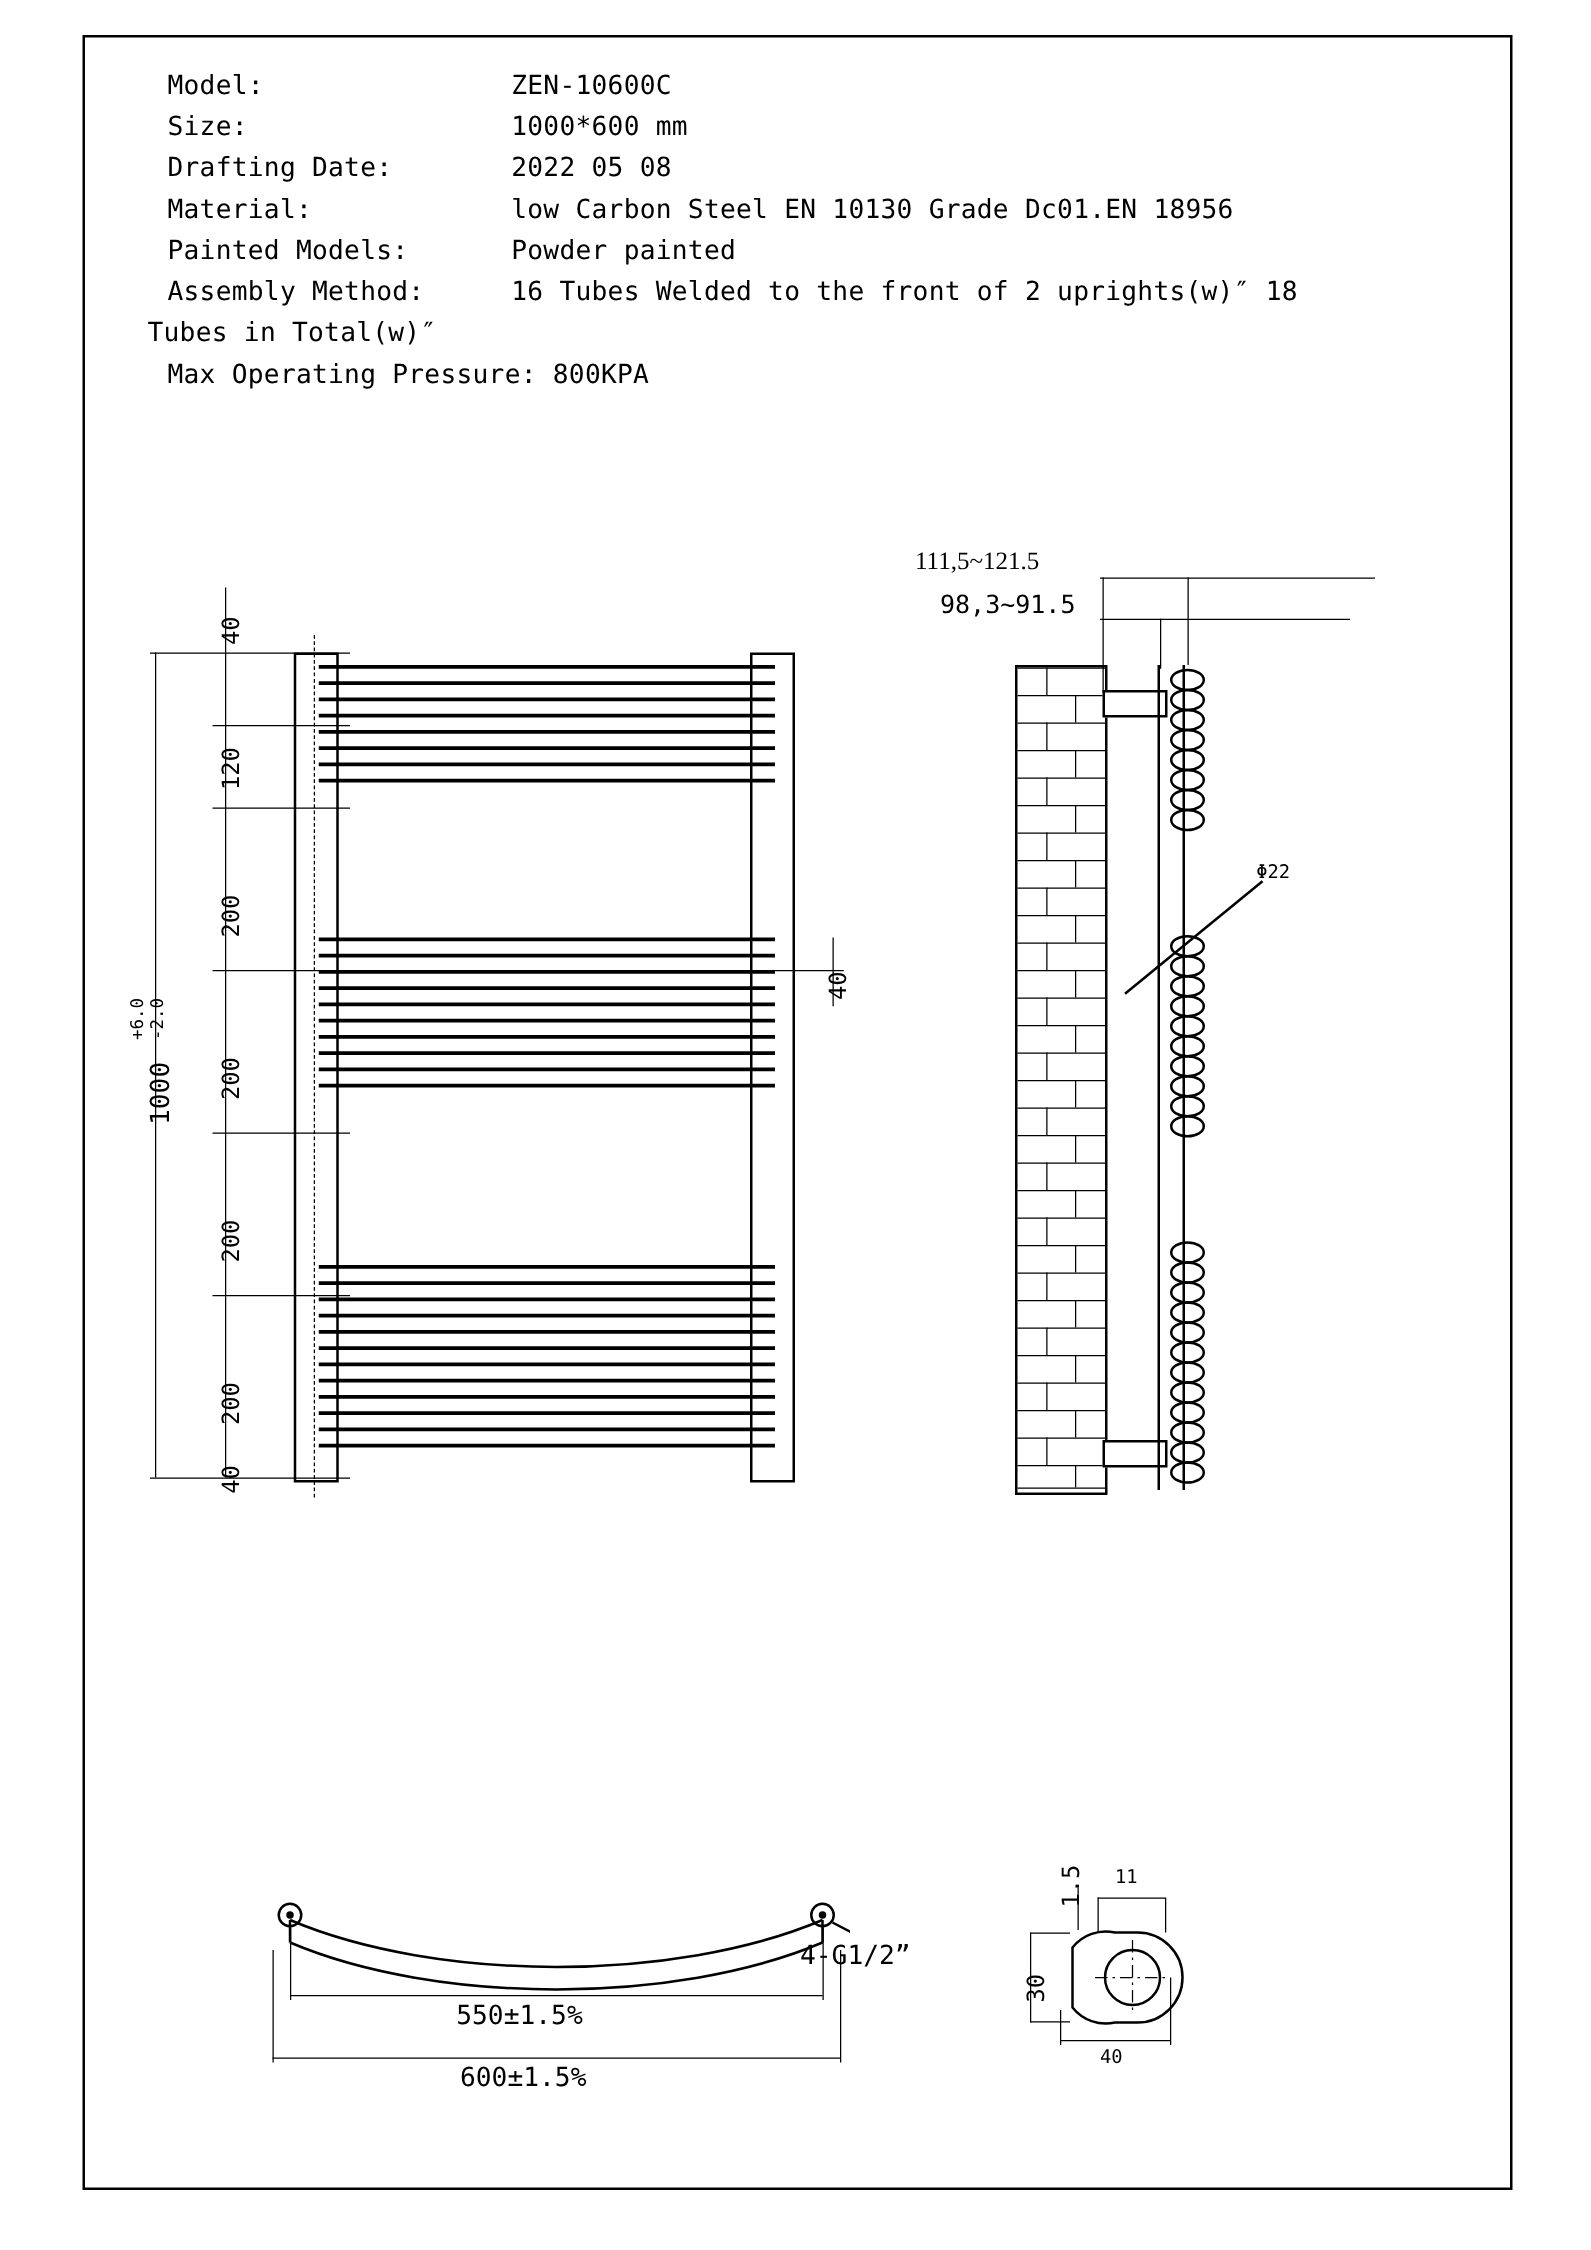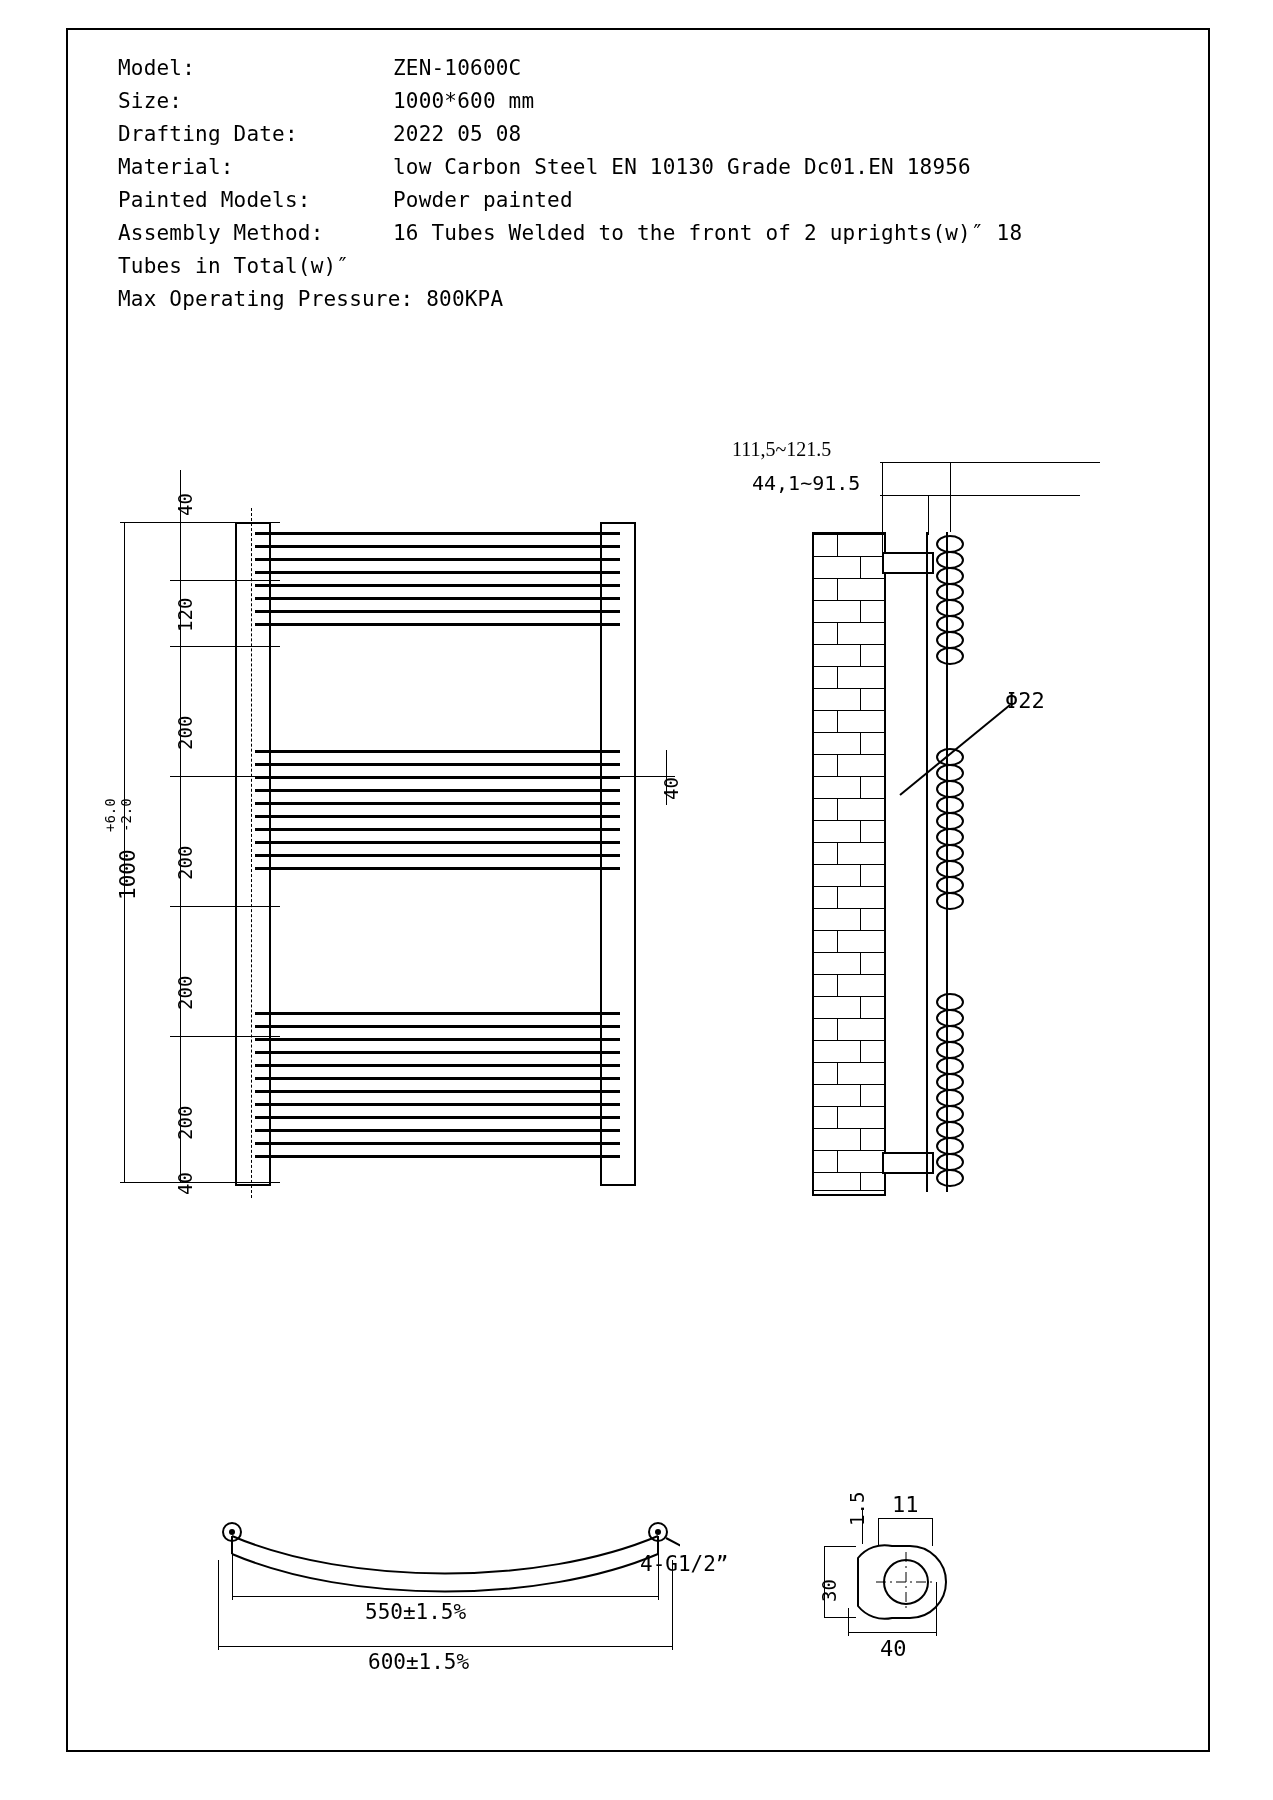--- a/index.html
+++ b/index.html
@@ -2,31 +2,31 @@
 <html><head>
 <meta charset="utf-8">
 <style>
   html,body{margin:0;padding:0;background:#ffffff;}
   body{font-family:"DejaVu Sans Mono", monospace;color:#000;}
   #page{position:relative;width:1273px;height:1800px;background:#fff;overflow:hidden;}
   #frame{position:absolute;left:66px;top:28px;width:1140px;height:1720px;border:2px solid #000;}
 
   
   .spec{position:absolute;left:118px;top:52px;width:1000px;font-size:21px;line-height:33px;letter-spacing:0.2px;}
-  .spec .row{display:block;white-space:nowrap;}
+  .spec .row{display:block;white-space:nowrap;margin-left:16px;}
   .spec .lbl{display:inline-block;width:275px;}
   .spec .val{display:inline-block;}
   .spec .wrap{display:block;}
 
   
   .ln{position:absolute;background:#000;}
   .h1{height:1px;}
   .v1{width:1px;}
   .v2{width:2px;}
-  .dim{position:absolute;font-size:22px;}
+  .dim{position:absolute;font-size:15px;}
   .vtxt{position:absolute;font-size:19px;transform-origin:0 0;transform:rotate(-90deg);white-space:nowrap;}
 
   
   .dashdot{position:absolute;width:0;border-left:1px dashed #000;}
 
   
   #front{position:absolute;left:110px;top:450px;width:600px;height:790px;}
   .rail{position:absolute;background:#fff;border:2px solid #000;}
   .bar{position:absolute;height:3px;background:#000;}
 
@@ -254,21 +254,21 @@
       <line x1="5" y1="100" x2="115" y2="10" stroke="#000" stroke-width="2"></line>
     </svg>
     <div class="dim" style="left:205px;top:248px;">Φ22</div>
 
     <div class="ln h1" style="left:80px;top:22px;width:220px;"></div>
     <div class="ln h1" style="left:80px;top:55px;width:200px;"></div>
     <div class="ln v1" style="left:150px;top:22px;height:70px;"></div>
     <div class="ln v1" style="left:128px;top:55px;height:40px;"></div>
     <div class="ln v1" style="left:82px;top:22px;height:92px;"></div>
     <div class="dim" style="left:-68px;top:-2px;font-size:20px;font-family:Liberation Serif, serif;">111,5~121.5</div>
-    <div class="dim" style="left:-48px;top:31px;font-size:20px;">44,1~91.5</div>
+    <div class="dim" style="left:-48px;top:31px;font-size:20px;">98,3~91.5</div>
   </div>
 
   <div id="bottom">
     <svg style="position:absolute;left:0;top:0;" width="470" height="110" viewBox="0 0 470 110">
       <path d="M22,16 C140,66 330,66 448,16" fill="none" stroke="#000" stroke-width="2"></path>
       <path d="M22,34 C140,84 330,84 448,34" fill="none" stroke="#000" stroke-width="2"></path>
       <path d="M22,16 L22,34" fill="none" stroke="#000" stroke-width="2"></path>
       <path d="M448,16 L448,34" fill="none" stroke="#000" stroke-width="2"></path>
       <circle cx="22" cy="12" r="9" fill="none" stroke="#000" stroke-width="2"></circle>
       <circle cx="22" cy="12" r="3" fill="#000"></circle>

